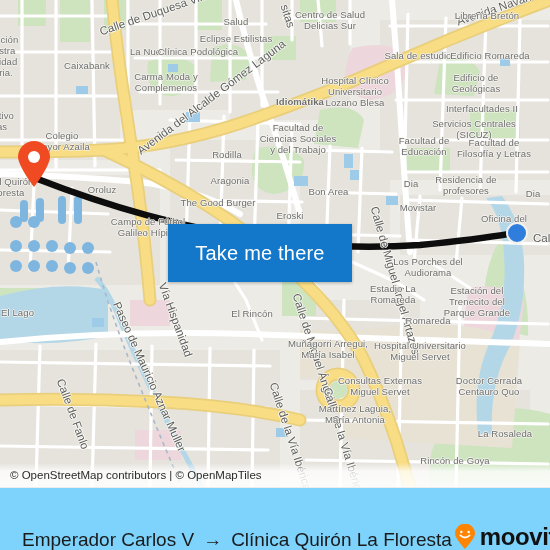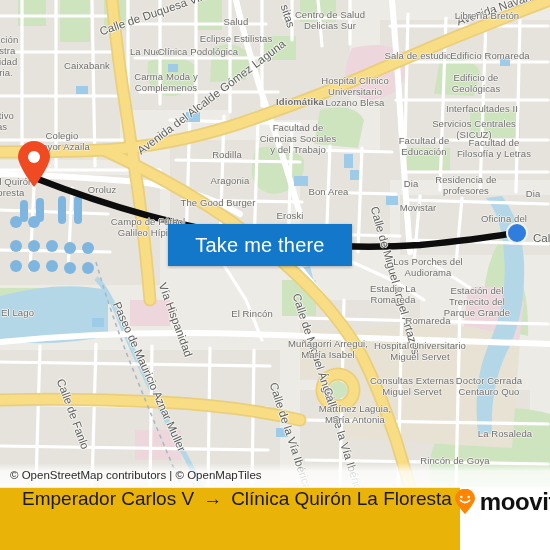--- a/index.html
+++ b/index.html
@@ -40,39 +40,39 @@
   
   #attrib{
     position:absolute;left:0;bottom:0;width:550px;
     font-size:11.5px;color:#2b2b2b;padding:6px 0 6px 10px;
     box-sizing:border-box;
     background:linear-gradient(to bottom,rgba(255,255,255,0) 0%,rgba(255,255,255,.78) 35%,rgba(255,255,255,.88) 100%);
   }
 
   
   #cta{
-    position:absolute;left:168px;top:224px;width:184px;height:42px;
+    position:absolute;left:168px;top:224px;width:184px;height:58px;
     background:#1378ca;color:#fff;
     display:flex;align-items:center;justify-content:center;
     font-size:20px;letter-spacing:.2px;
     box-shadow:0 1px 3px rgba(0,0,0,.28);
     cursor:pointer;
   }
 
   
   #pin{position:absolute;left:16px;top:140px;width:36px;height:48px;cursor:pointer;}
   #dot{
     position:absolute;left:506px;top:222px;width:22px;height:22px;border-radius:50%;
     background:#2f7ede;border:2px solid #f2f1ec;box-sizing:border-box;cursor:pointer;
   }
 
   
   #footer{
-    position:absolute;left:0;top:487px;width:460px;height:63px;
-    background:#eab308;display:flex;align-items:flex-start;
+    position:absolute;left:0;top:487px;width:550px;height:63px;
+    background:#7dd3fc;display:flex;align-items:flex-end;
     border-top:1px solid #ececec;
   }
   #route{
     flex:1;padding-left:22px;font-size:19px;color:#1a1a1a;
     display:flex;align-items:center;gap:7px;white-space:nowrap;
   }
   #route .arrow{font-size:19px;color:#1a1a1a;padding:0 2px;}
   #brand{display:flex;align-items:center;gap:2px;padding-right:18px;}
   #brand .wordmark{font-size:24px;font-weight:bold;color:#111;letter-spacing:-0.4px;}
 </style>
@@ -364,21 +364,21 @@
 Trenecito del
 Parque Grande</div>
         <div class="maplbl" style="left: 252px; top: 308px; transform: translateX(-50%);">El Rincón</div>
         <div class="maplbl" style="left: 0px; top: 307px; transform: translateX(-50%);">Terraza El Lago</div>
         <div class="maplbl" style="left: 328px; top: 338px; transform: translateX(-50%);">Muñagorri Arregui,
 María Isabel</div>
         <div class="maplbl" style="left: 420px; top: 340px; transform: translateX(-50%);">Hospital Universitario
 Miguel Servet</div>
         <div class="maplbl" style="left: 489px; top: 375px; transform: translateX(-50%);">Doctor Cerrada
 Centauro Quo</div>
-        <div class="maplbl" style="left: 380px; top: 375px; transform: translateX(-50%); margin-left: 32px;">Consultas Externas
+        <div class="maplbl" style="left: 380px; top: 375px; transform: translateX(-50%);">Consultas Externas
 Miguel Servet</div>
         <div class="maplbl" style="left: 355px; top: 403px; transform: translateX(-50%);">Martínez Laguia,
 María Antonia</div>
         <div class="maplbl" style="left: 505px; top: 428px; transform: translateX(-50%);">La Rosaleda</div>
         <div class="maplbl" style="left: 455px; top: 455px; transform: translateX(-50%);">Rincón de Goya</div>
       </div>
 
     <div id="pin">
       <svg width="36" height="48" viewBox="0 0 36 48">
         <path d="M18 47 C18 47 2 26 2 17 A16 16 0 0 1 34 17 C34 26 18 47 18 47 Z" fill="#f04a22"></path>

